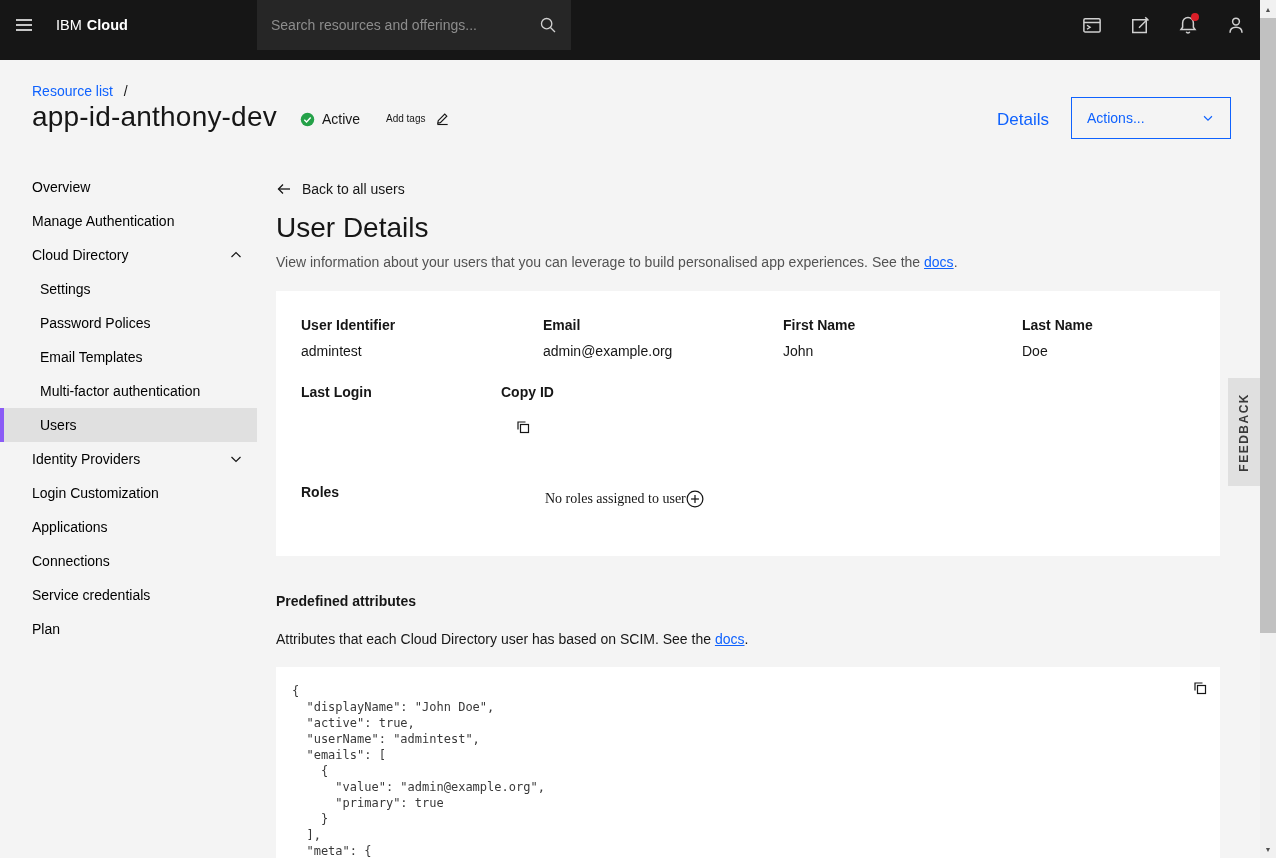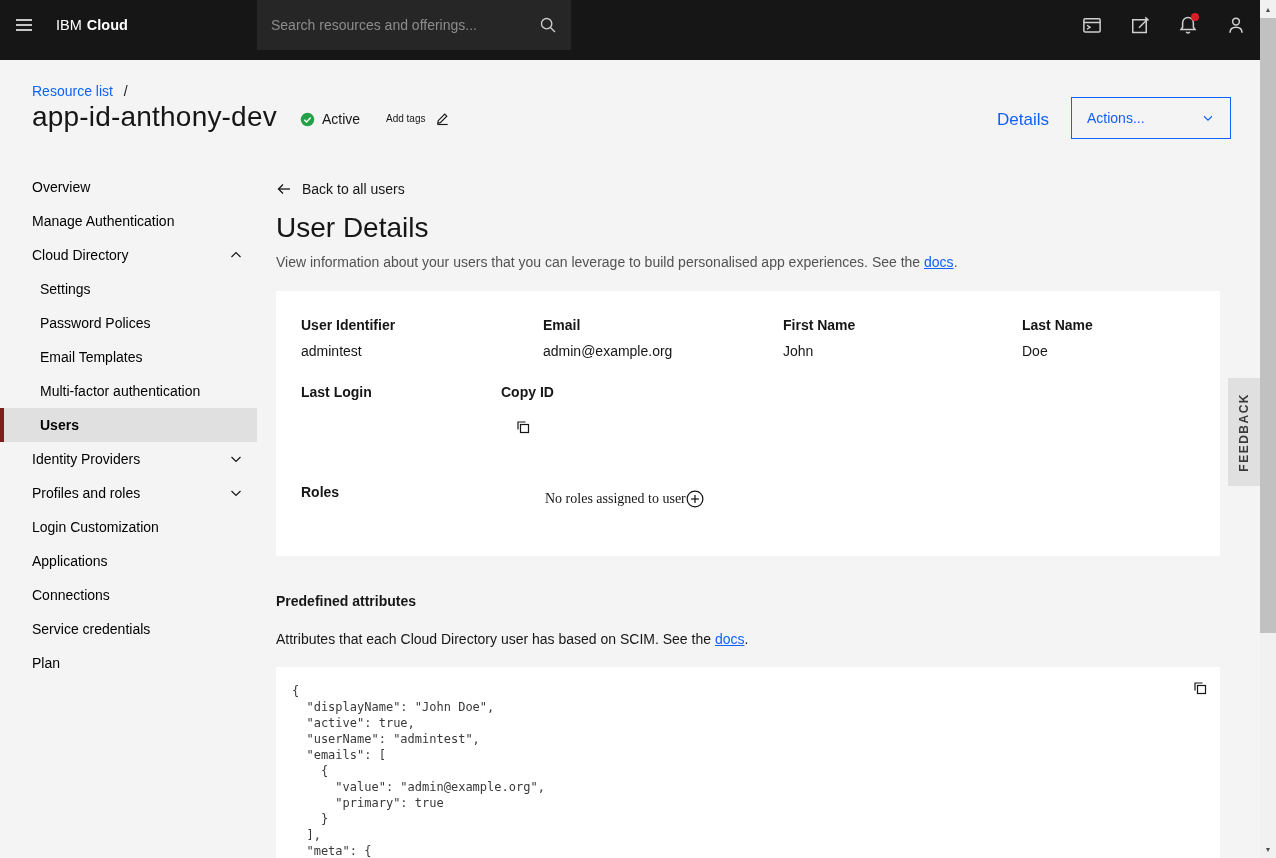--- a/index.html
+++ b/index.html
@@ -53,22 +53,22 @@
   .actions-btn { position:absolute; left:1071px; top:97px; width:160px; height:42px;
     border:1px solid #0f62fe; background:transparent; color:#0f62fe; font-size:14px;
     display:flex; align-items:center; justify-content:space-between; padding:0 15px;
     cursor:pointer; font-family:"Liberation Sans",sans-serif; }
 
   
   .sidebar { position:absolute; left:0; top:170px; width:257px; }
   .nav-item { position:relative; height:34px; display:flex; align-items:center;
     padding-left:32px; font-size:14px; color:#000000; cursor:pointer; }
   .nav-item.l2 { padding-left:40px; }
-  .nav-item.selected { background:#e0e0e0; font-weight:bold;
-    border-left:4px solid #7f1d1d; padding-left:36px; }
+  .nav-item.selected { background:#e0e0e0; font-weight:normal;
+    border-left:4px solid #8b5cf6; padding-left:36px; }
   .nav-item .chev { position:absolute; right:13px; top:9px; color:#161616; }
 
   
   .main { position:absolute; left:276px; top:170px; width:944px; height:688px; }
   .back-row { position:absolute; left:0; top:11px; display:flex; align-items:center;
     gap:10px; font-size:14px; cursor:pointer; color:#161616; }
   .h1 { position:absolute; left:0; top:42px; font-size:28px; font-weight:400; }
   .desc { position:absolute; left:0; top:84px; font-size:14px; color:#525252; }
   .desc a, .pre-desc a { color:#0f62fe; text-decoration:underline; cursor:pointer; }
 
@@ -232,28 +232,20 @@
       <span>Email Templates</span>
     </div>
   <div class="nav-item l2">
       <span>Multi-factor authentication</span>
     </div>
   <div class="nav-item l2 selected">
       <span>Users</span>
     </div>
   <div class="nav-item">
     <span>Identity Providers</span>
-    <span class="chev">
-        <svg width="16" height="16" viewBox="0 0 16 16">
-          <polyline points="3.5,6 8,10.5 12.5,6" fill="none" stroke="#161616" stroke-width="1.2"></polyline>
-        </svg>
-      </span>
-  </div>
-  <div class="nav-item">
-    <span>Profiles and roles</span>
     <span class="chev">
         <svg width="16" height="16" viewBox="0 0 16 16">
           <polyline points="3.5,6 8,10.5 12.5,6" fill="none" stroke="#161616" stroke-width="1.2"></polyline>
         </svg>
       </span>
   </div>
   <div class="nav-item">
       <span>Login Customization</span>
     </div>
   <div class="nav-item">

